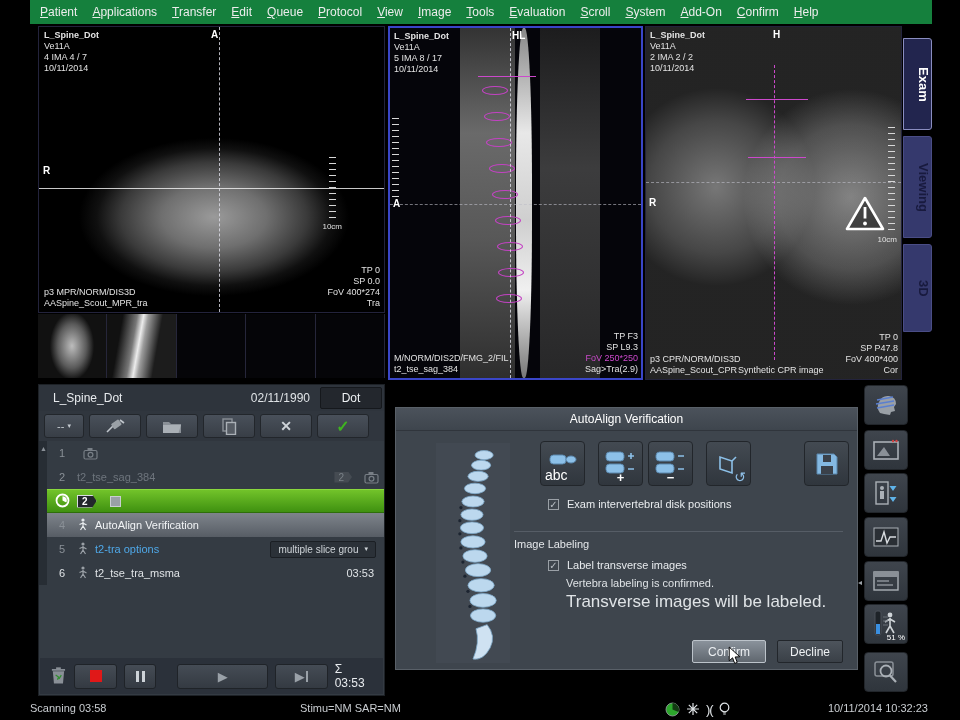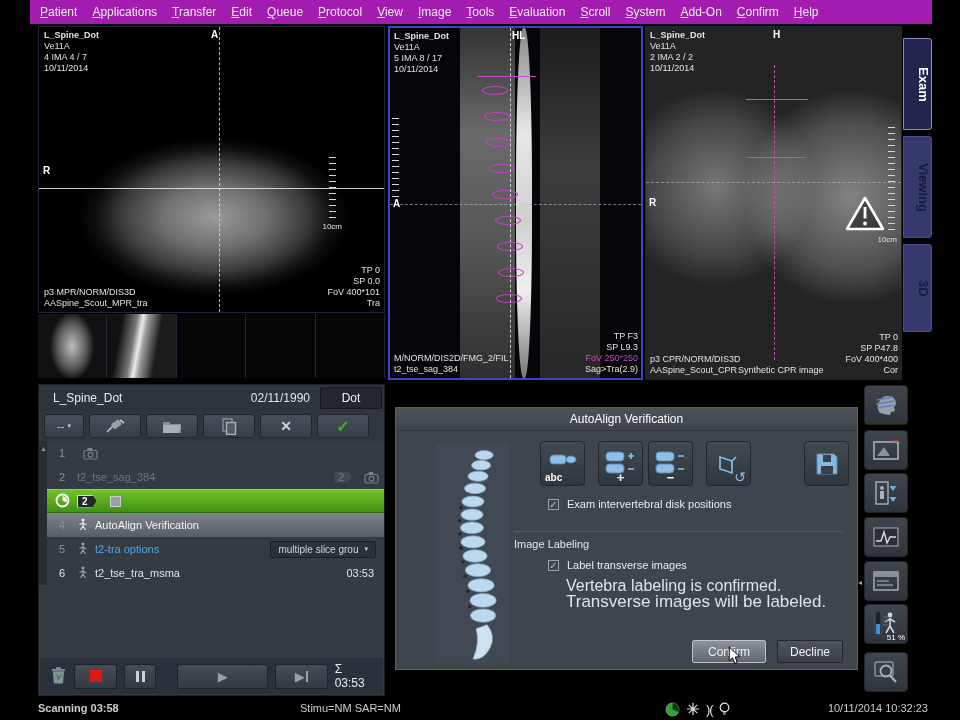--- a/index.html
+++ b/index.html
@@ -3,21 +3,21 @@
 <meta charset="utf-8">
 <style>
   * { margin:0; padding:0; box-sizing:border-box; }
   html,body { background:#000; }
   #screen {
     position:relative; width:960px; height:720px; background:#000;
     font-family:"Liberation Sans", sans-serif; overflow:hidden; color:#ddd;
   }
   
   #menubar { position:absolute; left:30px; top:0; width:902px; height:24px;
-    background:#a21caf; display:flex; align-items:center; gap:15px; padding-left:10px; }
+    background:#15803d; display:flex; align-items:center; gap:15px; padding-left:10px; }
   .menu-item { font-size:12px; color:#ececec; cursor:default; white-space:nowrap; }
   .menu-item::first-letter { text-decoration:underline; }
   
   .viewport { position:absolute; background:#05050a; overflow:hidden; border:1px solid #23233c; }
   #vp1 { left:38px; top:26px; width:347px; height:287px; }
   #vp2 { left:388px; top:26px; width:255px; height:354px; border:2px solid #3a46c8; }
   #vp3 { left:645px; top:26px; width:257px; height:354px; }
   .vp-txt { position:absolute; font-size:9px; line-height:11px; color:#e2e2e2; white-space:pre; }
   .vp-orient { position:absolute; font-size:10px; color:#fff; font-weight:bold; }
   .mri { position:absolute; inset:0; }
@@ -94,45 +94,45 @@
   #sigma { margin-left:auto; font-size:12px; color:#e8ebee; }
   
   #aa-panel { position:absolute; left:395px; top:407px; width:463px; height:263px;
     background:#3e454d; border:1px solid #596068; }
   #aa-title { height:23px; background:linear-gradient(#4b525b,#3e454d); text-align:center;
     font-size:12px; color:#fff; line-height:23px; border-bottom:1px solid #30353c; }
   #spine-box { position:absolute; left:40px; top:35px; width:74px; height:220px; background:#424952; }
   .aa-btn { position:absolute; top:33px; width:45px; height:45px; background:linear-gradient(#434a52,#30363d);
     border:1px solid #22262b; border-radius:4px; color:#8fc0e8; display:flex; align-items:center; justify-content:center; }
   .aa-btn .sub { position:absolute; bottom:1px; color:#fff; font-size:13px; font-weight:bold; line-height:13px; }
-  .aa-btn .abc { position:absolute; left:4px; bottom:2px; color:#fff; font-size:10px; font-weight:bold; }
+  .aa-btn .abc { position:absolute; left:4px; bottom:2px; color:#fff; font-size:14px; font-weight:normal; }
   .aa-btn .pencil { position:absolute; right:3px; bottom:3px; width:0; height:0; }
   .aa-check { position:absolute; display:flex; align-items:center; gap:8px; font-size:11px; color:#e8ebee; }
   .cb { width:11px; height:11px; border:1px solid #9aa0a6; background:transparent; color:#b8bec4;
     font-size:10px; line-height:10px; text-align:center; }
   #aa-sep { position:absolute; left:118px; right:14px; top:123px; border-top:1px solid #565d66; }
   #aa-section { position:absolute; left:118px; top:130px; font-size:11px; color:#e4e7ea; }
-  #aa-msg1 { position:absolute; left:170px; top:169px; font-size:16px; color:#dfe3e6; }
+  #aa-msg1 { position:absolute; left:170px; top:169px; font-size:11px; color:#dfe3e6; }
   #aa-msg2 { position:absolute; left:170px; top:184px; font-size:17px; color:#dfe3e6; }
   .aa-cta { position:absolute; top:232px; height:23px; font-size:12px; display:flex;
     align-items:center; justify-content:center; border-radius:2px; }
   #confirm-btn { left:296px; width:74px; background:linear-gradient(#8a929b,#60676f);
     border:1px solid #bcc3ca; color:#eceff2; }
   #decline-btn { left:381px; width:66px; background:linear-gradient(#4d545c,#3a4047);
     border:1px solid #22262b; color:#eef1f3; }
   #cursor { position:absolute; left:332px; top:238px; width:13px; height:19px; pointer-events:none; }
   
   .rs-btn { position:absolute; left:864px; width:44px; height:40px; background:linear-gradient(#3f454d,#2f353c);
     border:1px solid #22262b; border-radius:4px; display:flex; align-items:center; justify-content:center; }
   #sar-val { position:absolute; right:2px; bottom:1px; font-size:8px; color:#fff; }
   .rs-arrow { position:absolute; left:-7px; top:16px; font-size:8px; color:#9aa0a6; }
   
   #statusbar { position:absolute; left:30px; right:28px; bottom:2px; height:18px; background:#000;
     font-size:11px; color:#c9cdd1; }
-  #st-left { position:absolute; left:8px; top:2px;font-weight:bold; }
+  #st-left { position:absolute; left:0; top:2px; }
   #st-center { position:absolute; left:270px; top:2px; }
   #st-icons { position:absolute; left:635px; top:0; display:flex; align-items:center; gap:6px; height:18px; }
   #st-right { position:absolute; right:4px; top:2px; }
   .paren { font-size:13px; color:#dfe3e6; letter-spacing:-1px; }
 </style>
 </head>
 <body>
 
 <div id="screen">
 
@@ -157,21 +157,21 @@
   <div class="viewport" id="vp1">
     <div class="mri"></div>
     <div class="vline-dash" style="left:180px"></div>
     <div class="hline" style="top:161px"></div>
     <div class="vp-txt" style="left:5px;top:3px"><b>L_Spine_Dot</b><br><span>Ve11A</span><br><span>4 IMA 4 / 7</span><br><span>10/11/2014</span></div>
     <span class="vp-orient" style="left:172px;top:2px">A</span>
     <span class="vp-orient" style="left:4px;top:138px">R</span>
     <div class="ruler" style="right:48px;top:130px;height:62px"></div>
     <span class="ruler-lbl" style="right:42px;top:195px">10cm</span>
     <div class="vp-txt" style="left:5px;bottom:3px"><span>p3 MPR/NORM/DIS3D</span><br><span>AASpine_Scout_MPR_tra</span></div>
-    <div class="vp-txt" style="right:4px;bottom:3px;text-align:right"><span>TP 0</span><br><span>SP 0.0</span><br><span>FoV 400*101</span><br><span>Tra</span></div>
+    <div class="vp-txt" style="right:4px;bottom:3px;text-align:right"><span>TP 0</span><br><span>SP 0.0</span><br><span>FoV 400*274</span><br><span>Tra</span></div>
   </div>
 
   <div id="thumbs">
     <div class="thumb t1"></div>
     <div class="thumb t2"></div>
     <div class="thumb"></div>
     <div class="thumb"></div>
     <div class="thumb"></div>
   </div>
 

